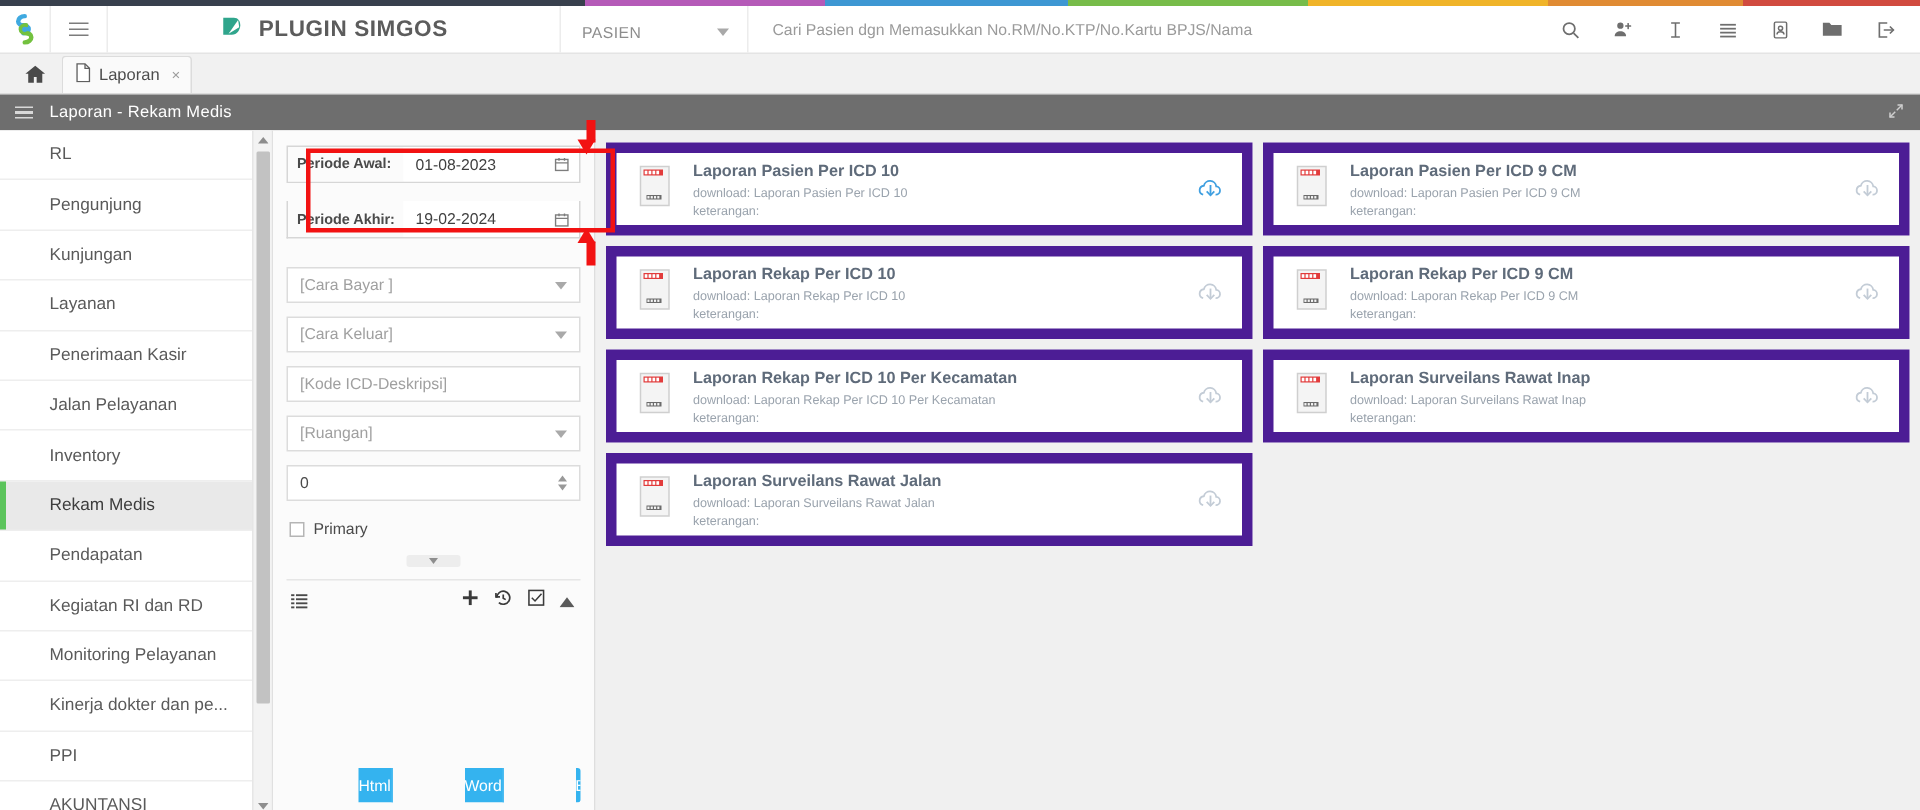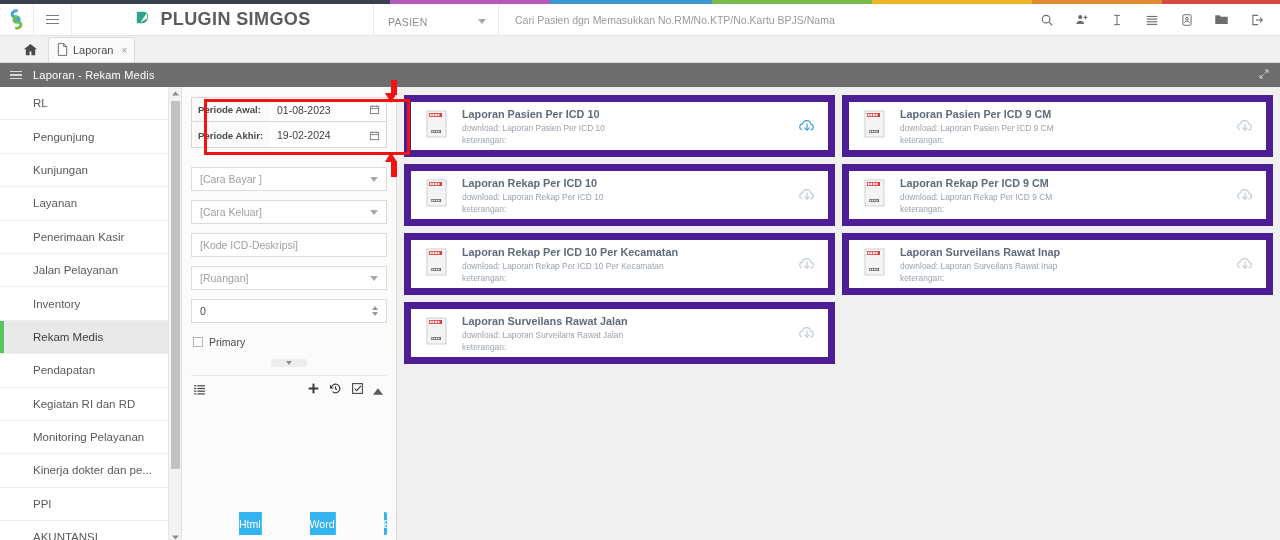--- a/index.html
+++ b/index.html
@@ -35,21 +35,21 @@
   .hdr-burger .bars { width: 13px; }
   .hdr-burger .bars span { display:block; height:1.6px; background:#7c7c7c; margin:2.4px 0; }
 
   .hdr-plugin {
     flex: 0 0 302px;
     display: flex; align-items: center; justify-content: center;
     gap: 9px;
     border-right: 1px solid #ececec;
   }
   .hdr-plugin .ptitle {
-    font-size: 18px; font-weight: bold; color: #5c5c5c; letter-spacing: .4px;
+    font-size: 15px; font-weight: bold; color: #5c5c5c; letter-spacing: .4px;
   }
 
   .hdr-select {
     flex: 0 0 125px;
     display: flex; align-items: center; justify-content: space-between;
     padding: 4px 12px 0 14px;
     border-right: 1px solid #ececec;
     font-size: 10.5px; color: #8d8d8d; letter-spacing: .3px;
   }
   .caret-dn {
@@ -71,21 +71,21 @@
     width: 35px; height: 32px; display: flex; align-items: center; justify-content: center;
     color: #6e6e6e;
   }
 
   
   .tabstrip {
     height: 27px; width: 100%;
     background: #f1f1f1;
     display: flex; align-items: flex-end;
     border-bottom: 1px solid #dcdcdc;
-    padding-left: 16px;
+    padding-left: 9px;
   }
   .tab-home {
     width: 28px; height: 25px; display: flex; align-items: center; justify-content: center;
     color: #4a4a4a;
   }
   .tab {
     height: 25px; display: flex; align-items: center; gap: 5px;
     padding: 0 7px 0 8px;
     background: #fafafa;
     border: 1px solid #dcdcdc; border-bottom: none;
@@ -146,21 +146,21 @@
   .formpanel {
     width: 215px; height: 457px; background: #fbfbfb;
     border-right: 1px solid #dedede;
     position: relative;
     padding: 10px 9px 0 9px;
   }
   .fld-row {
     display: flex; align-items: stretch;
     height: 25px; background: #ffffff;
     border: 1px solid #d6d6d6;
-    margin-bottom: 1px;
+    margin-bottom: 12px;
   }
   .fld-row + .fld-row { border-top: none; }
   .fld-label {
     width: 77px; background: #fbfbfb;
     display: flex; align-items: center; padding-left: 6px;
     font-size: 9.6px; font-weight: bold; color: #4a4a4a;
   }
   .fld-val {
     flex: 1; display: flex; align-items: center; padding-left: 8px;
     font-size: 10.5px; color: #3f3f3f; background: #ffffff;

